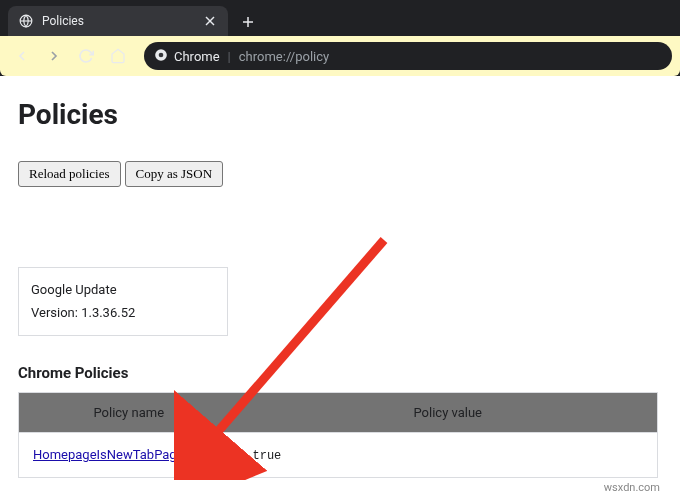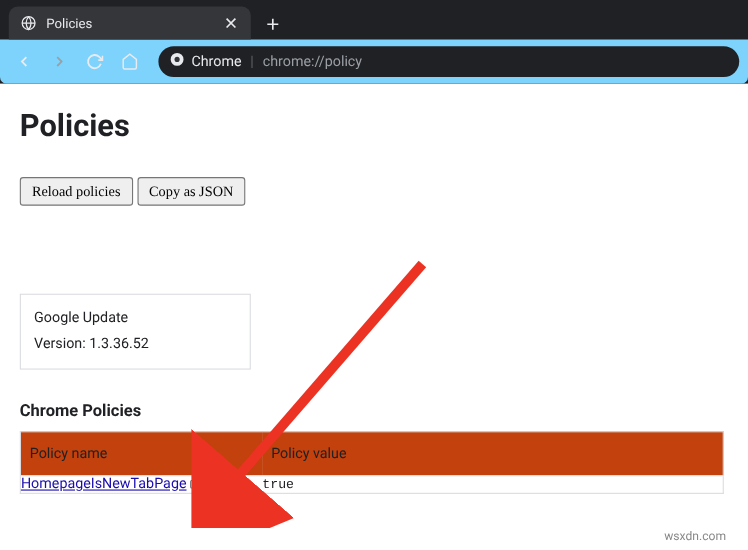--- a/index.html
+++ b/index.html
@@ -7,42 +7,42 @@
     
     .browser-chrome { background: #202124; }
     
     .tab-bar { display: flex; align-items: flex-end; height: 36px; padding-left: 8px; padding-top: 6px; }
     .tab { display: flex; align-items: center; background: #35363a; color: #e8eaed; border-radius: 8px 8px 0 0; padding: 0 10px; height: 30px; min-width: 220px; font-size: 12px; gap: 8px; }
     .tab-favicon { width: 16px; height: 16px; display: flex; align-items: center; justify-content: center; }
     .tab-title { flex: 1; }
     .tab-close { width: 16px; height: 16px; display: flex; align-items: center; justify-content: center; border-radius: 50%; }
     .new-tab { color: #e8eaed; width: 28px; height: 28px; display: flex; align-items: center; justify-content: center; margin-left: 6px; font-size: 14px; }
     
-    .toolbar { display: flex; align-items: center; background: #7dd3fc; height: 40px; padding: 0 8px; gap: 4px; border-bottom-left-radius: 6px; border-bottom-right-radius: 6px;}
+    .toolbar { display: flex; align-items: center; background: #fef9c3; height: 40px; padding: 0 8px; gap: 4px; border-bottom-left-radius: 6px; border-bottom-right-radius: 6px;}
     .nav-btn { width: 28px; height: 28px; display: flex; align-items: center; justify-content: center; color: #9aa0a6; border-radius: 50%; }
     .nav-btn.enabled { color: #e8eaed; }
     .omnibox { flex: 1; display: flex; align-items: center; background: #202124; border-radius: 14px; height: 28px; padding: 0 10px; margin-left: 8px; gap: 8px; font-size: 13px; }
     .omnibox-prefix { color: #e8eaed; display: flex; align-items: center; gap: 6px; }
     .omnibox-divider { color: #5f6368; }
     .omnibox-url { color: #9aa0a6; }
     
     .page { padding: 22px 18px; color: #202124; }
     .page h1 { font-size: 28px; font-weight: 700; margin-bottom: 30px; }
     
     .button-row { display: flex; gap: 4px; margin-bottom: 40px; }
     .btn { font-size: 13px; padding: 4px 10px; background: #efefef; border: 1px solid #767676; border-radius: 3px; cursor: pointer; font-family: Liberation Serif, serif; }
     
     .section-title { font-size: 15px; font-weight: 700; margin-bottom: 10px; }
     
     .status-box { border: 1px solid #dadce0; padding: 10px 12px; font-size: 13px; line-height: 1.8; display: inline-block; min-width: 210px; margin-bottom: 28px; margin-top: 40px; }
     .status-name { font-weight: 400; }
     
     .policy-table { border: 1px solid #dadce0; border-collapse: collapse; width: 640px; font-size: 13px; }
-    .policy-table th { text-align: left; font-weight: 400; background: #c2410c; padding: 12px 8px; border-bottom: 1px solid #dadce0; }
-    .policy-table td { vertical-align: middle; }
+    .policy-table th { text-align: center; font-weight: 400; background: #737373; padding: 12px 29px; border-bottom: 1px solid #dadce0; }
+    .policy-table td { padding: 14px; vertical-align: middle; }
     .policy-table td:first-child, .policy-table th:first-child { width: 220px; }
     .policy-link { color: #1a0dab; text-decoration: underline; display: inline-flex; align-items: center; gap: 2px; }
     .policy-value { font-family: "Courier New", monospace; font-size: 12px; }
     .ext-icon { width: 12px; height: 12px; }
     
     .arrow-svg { position: absolute; left: 174px; top: 220px; pointer-events: none; }
     
     .watermark { position: absolute; right: 20px; bottom: 6px; font-size: 11px; color: #888; }
   </style>
 </head>

